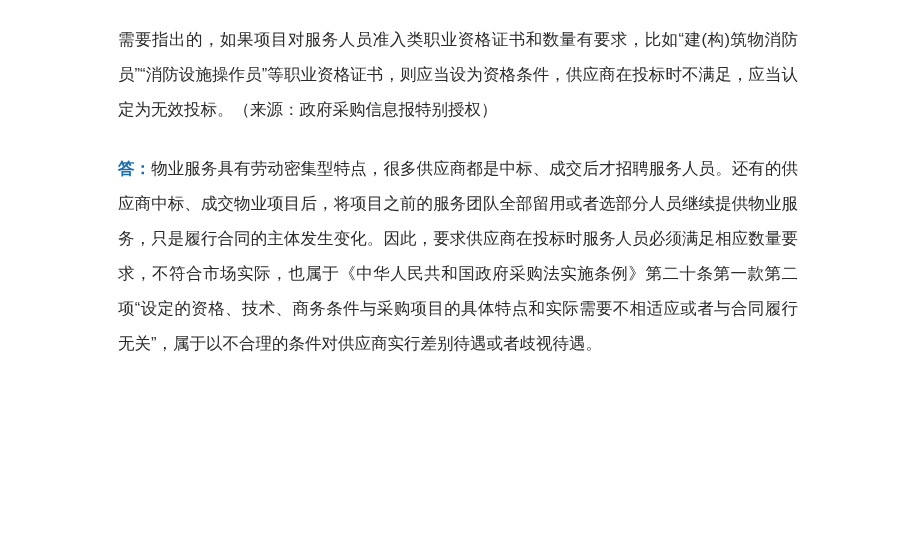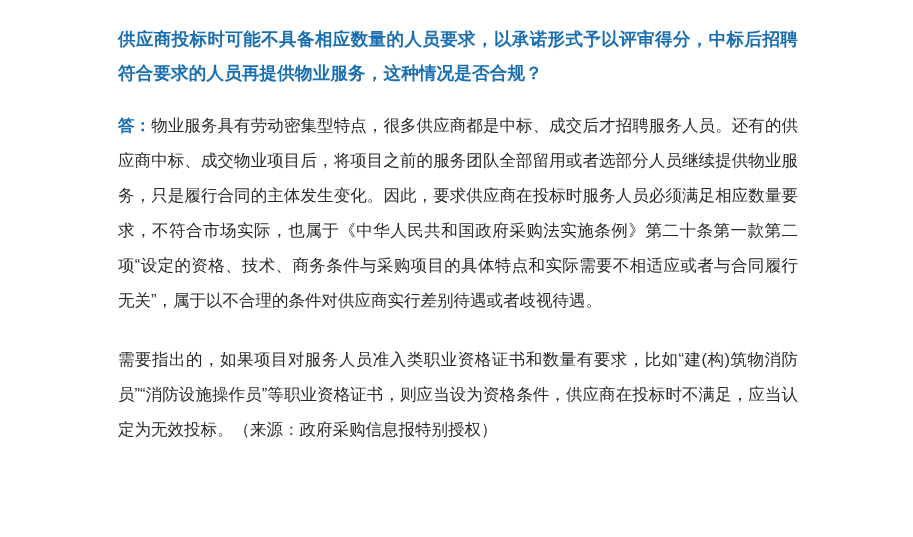--- a/index.html
+++ b/index.html
@@ -51,20 +51,19 @@
     color: #1b6fb0;
     font-weight: bold;
   }
 </style>
 </head>
 <body>
 
 <div class="page">
   <div class="article">
 
-    <h1 class="question-heading">供应商投标时可能不具备相应数量的人员要求，以承诺形式予以评审得分，中标后招聘符合要求的人员再提供物业服务，这种情况是否合规？</h1>
+
+    <p class="para">需要指出的，如果项目对服务人员准入类职业资格证书和数量有要求，比如“建(构)筑物消防员”“消防设施操作员”等职业资格证书，则应当设为资格条件，供应商在投标时不满足，应当认定为无效投标。（来源：政府采购信息报特别授权）</p>
 
     <p class="para"><span class="answer-label">答：</span><span>物业服务具有劳动密集型特点，很多供应商都是中标、成交后才招聘服务人员。还有的供应商中标、成交物业项目后，将项目之前的服务团队全部留用或者选部分人员继续提供物业服务，只是履行合同的主体发生变化。因此，要求供应商在投标时服务人员必须满足相应数量要求，不符合市场实际，也属于《中华人民共和国政府采购法实施条例》第二十条第一款第二项“设定的资格、技术、商务条件与采购项目的具体特点和实际需要不相适应或者与合同履行无关”，属于以不合理的条件对供应商实行差别待遇或者歧视待遇。</span></p>
-
-    <p class="para">需要指出的，如果项目对服务人员准入类职业资格证书和数量有要求，比如“建(构)筑物消防员”“消防设施操作员”等职业资格证书，则应当设为资格条件，供应商在投标时不满足，应当认定为无效投标。（来源：政府采购信息报特别授权）</p>
 
   </div>
 </div>
 
 </body></html>

